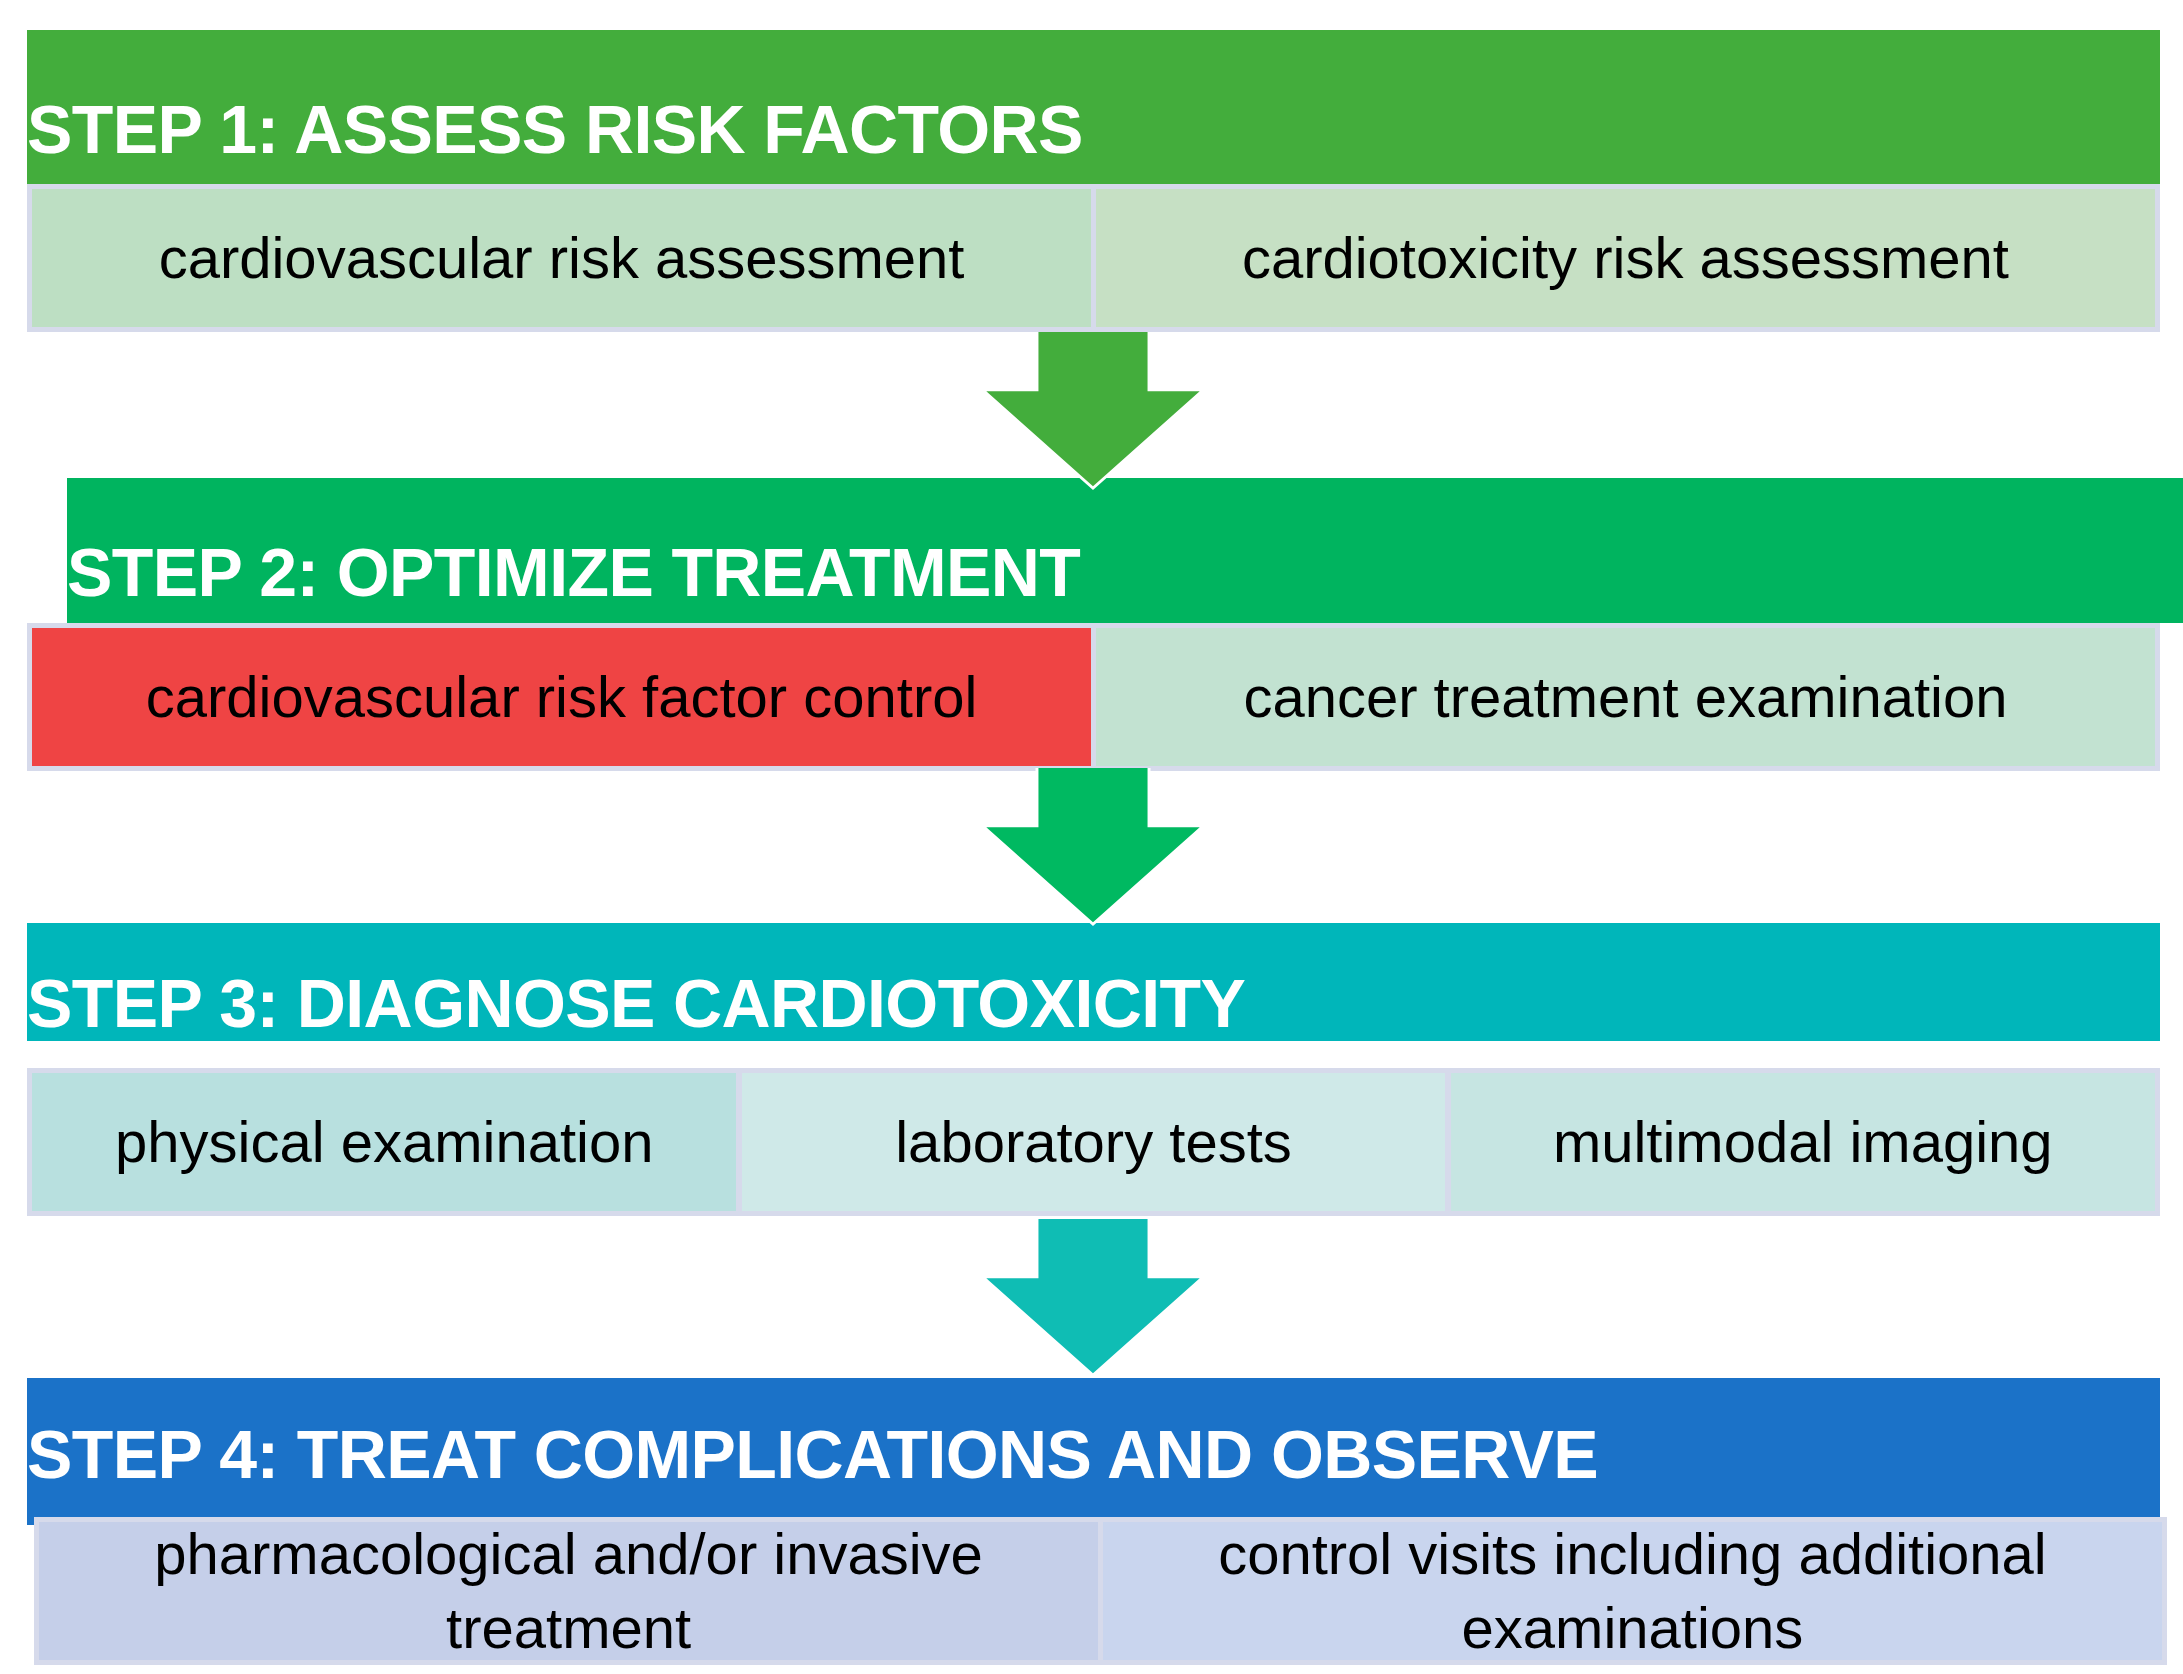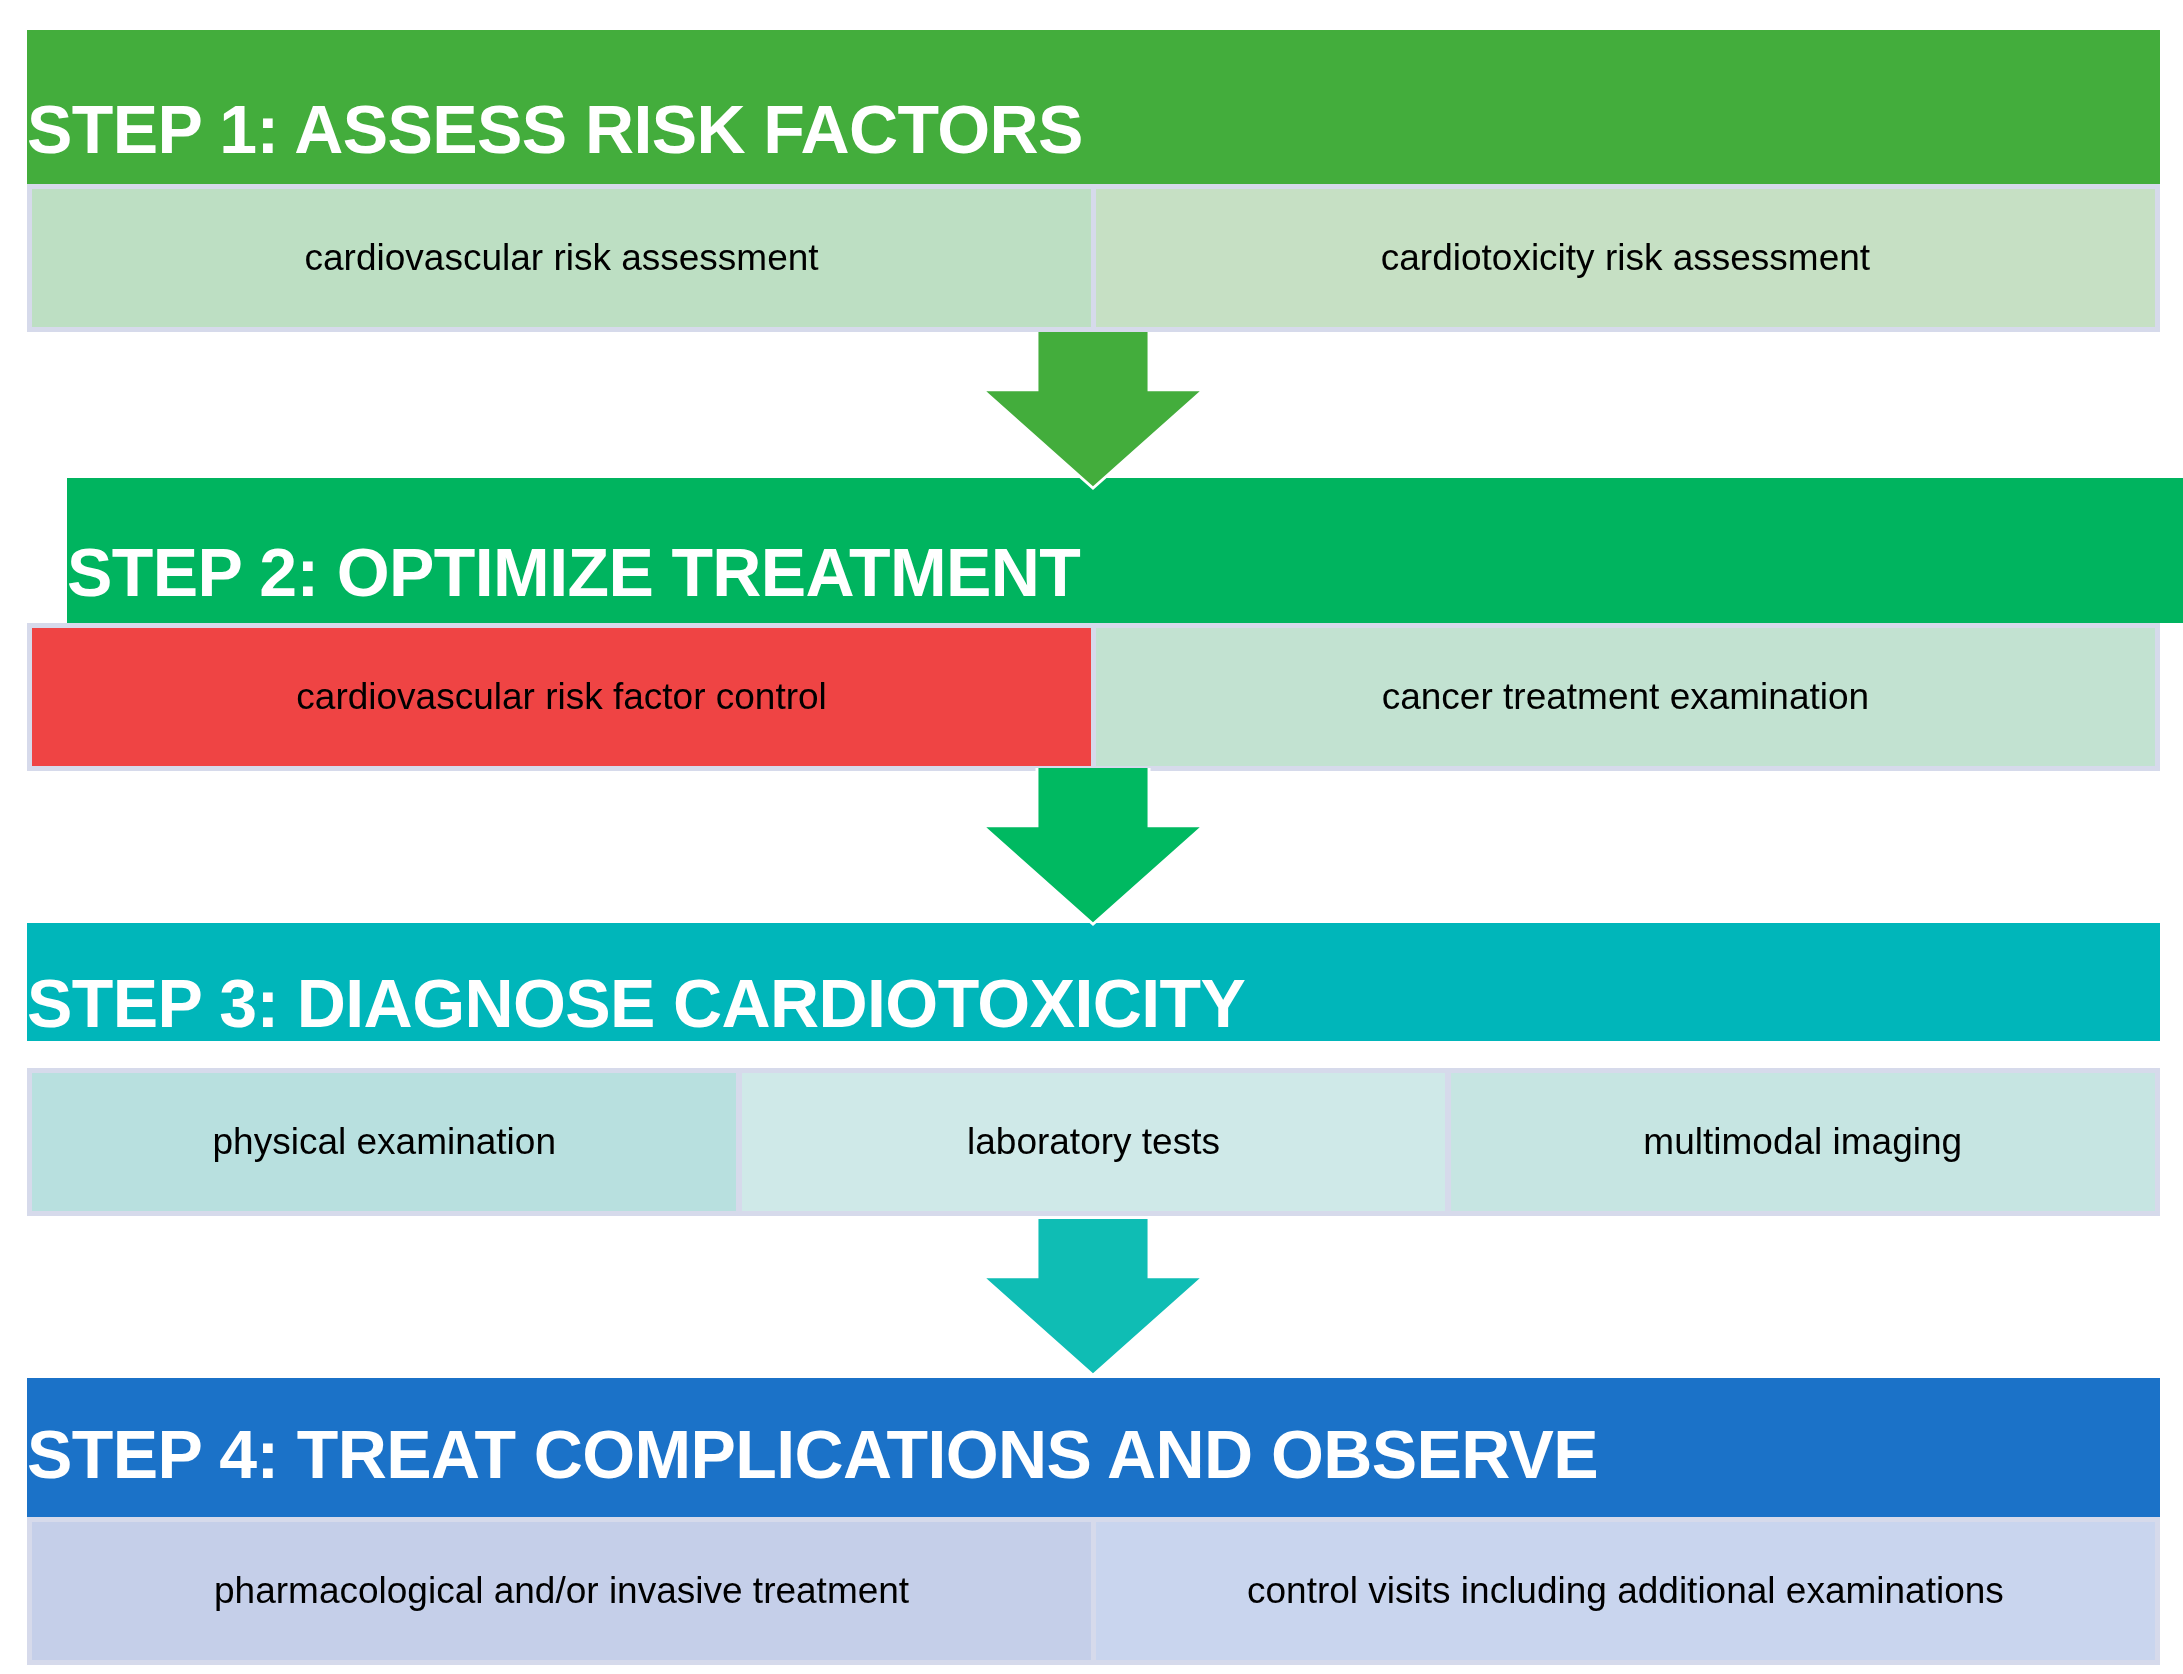--- a/index.html
+++ b/index.html
@@ -23,26 +23,26 @@
   #hdr4{top:1370px;height:147px;padding-top:4.7px;margin-top:8px;}
   .row{
     position:absolute;left:27px;width:2133px;height:148px;
     box-sizing:border-box;
     display:flex;gap:5.3px;padding:5.3px;
     background:#D6DAEB;
   }
   #row1{top:184px;}
   #row2{top:623px;}
   #row3{top:1068px;}
-  #row4{top:1517px;}
+  #row4{top:1517px;margin-left:7px;}
   .cell{
     flex:1;
     display:flex;align-items:center;justify-content:center;
     text-align:center;
-    font-size:37px;color:#000000;line-height:1.28;
+    font-size:58px;color:#000000;line-height:1.28;
     padding:0 24px;box-sizing:border-box;
   }
   #row4 .cell{padding:0 36px;}
   .arrow{
     position:absolute;left:986px;width:214px;height:166px;
     z-index:3;
   }
   #arrow1{top:332px;}
   #arrow2{top:768px;}
   #arrow3{top:1219px;}

